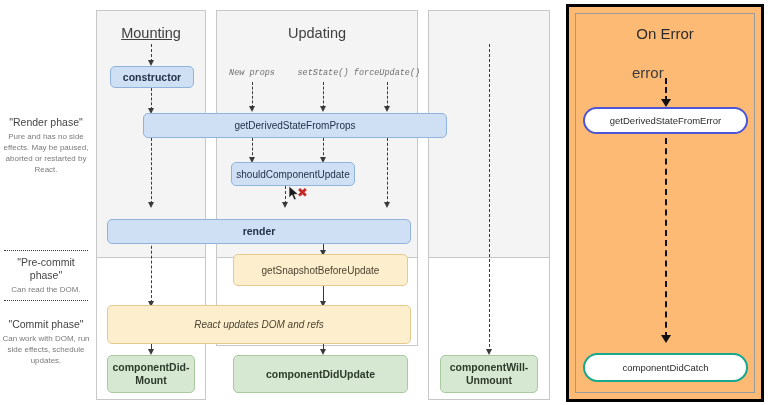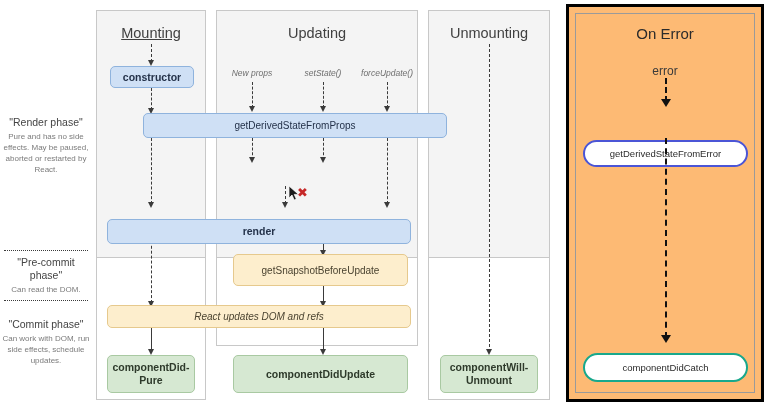--- a/index.html
+++ b/index.html
@@ -87,36 +87,35 @@
   }
   .error-title {
     position: absolute;
     left: 0; right: 0;
     text-align: center;
     font-size: 15px;
     color: #2b2b2b;
   }
   .error-label {
     position: absolute;
-    text-align: center;
-    font-size: 12px;
+    font-size: 15px;
     color: #3a3a3a;
   }
   .pill {
     position: absolute;
     box-sizing: border-box;
     border-radius: 18px;
     background: #ffffff;
     display: flex;
     align-items: center;
     justify-content: center;
     font-size: 9.5px;
     color: #2b2b2b;
   }
-  .pill.blue  { border: 2px solid #4b55d6; margin-top: 33px; }
+  .pill.blue  { border: 2px solid #4b55d6; }
   .pill.teal  { border: 2.5px solid #18a88c; }
 
   
   .box {
     position: absolute;
     box-sizing: border-box;
     border-radius: 5px;
     display: flex;
     align-items: center;
     justify-content: center;
@@ -164,20 +163,21 @@
     border-top-width: 8px;
     border-top-color: #111111;
   }
 
   .entry-label {
     position: absolute;
     text-align: center;
     font-size: 8.5px;
     font-style: italic;
     color: #6f6f6f;
+    font-family: Liberation Mono, monospace;
   }
 
   
   .cursor {
     position: absolute;
     width: 11px;
     height: 15px;
   }
   .redx {
     position: absolute;
@@ -217,21 +217,20 @@
     <div class="col-title" style="top:14px;text-decoration:underline;">Mounting</div>
   </div>
 
   <div class="col" style="left:216px; top:10px; width:202px; height:336px;">
     <div class="shade" style="height:247px;"></div>
     <div class="col-title" style="top:14px;">Updating</div>
   </div>
 
   <div class="col" style="left:428px; top:10px; width:122px; height:390px;">
     <div class="shade" style="height:247px;"></div>
-    <div class="col-title" style="top:14px;">Unmounting</div>
   </div>
 
   <div class="conn dotted" style="left:151px; top:44px; height:18px;"></div>
   <div class="arrow" style="left:147.5px; top:60px;"></div>
 
   <div class="conn dotted" style="left:151px; top:88px; height:22px;"></div>
   <div class="arrow" style="left:147.5px; top:108px;"></div>
 
   <div class="conn dotted" style="left:151px; top:138px; height:66px;"></div>
   <div class="arrow" style="left:147.5px; top:202px;"></div>
@@ -279,28 +278,29 @@
   <div class="conn solid" style="left:323px; top:328px; height:24px;"></div>
   <div class="arrow" style="left:319.5px; top:349px;"></div>
 
   <div class="conn dotted" style="left:489px; top:44px; height:308px;"></div>
   <div class="arrow" style="left:485.5px; top:349px;"></div>
 
   <div class="box blue bold" style="left:110px; top:66px; width:84px; height:22px;">constructor</div>
 
   <div class="box blue norm" style="left:107px; top:113px; width:304px; height:25px;margin-left:36px;">getDerivedStateFromProps</div>
 
+  <div class="box blue norm" style="left:231px; top:162px; width:124px; height:24px;">shouldComponentUpdate</div>
 
   <div class="box blue bold" style="left:107px; top:206px; width:304px; height:25px;margin-top:13px;">render</div>
 
   <div class="box yellow norm" style="left:233px; top:254px; width:175px; height:32px;">getSnapshotBeforeUpdate</div>
 
-  <div class="box yellow italic" style="left:107px; top:305px; width:304px; height:23px;">React updates DOM and refs</div>
-
-  <div class="box green bold" style="left: 107px; top: 355px; width: 88px; height: 38px; display: block; padding-top: 5px;"><span>componentDid-</span><br><span>Pure</span></div>
+  <div class="box yellow italic" style="left:107px; top:305px; width:304px; height:39px;">React updates DOM and refs</div>
+
+  <div class="box green bold" style="left: 107px; top: 355px; width: 88px; height: 38px; display: block; padding-top: 5px;"><span>componentDid-</span><br><span>Mount</span></div>
 
   <div class="box green bold" style="left:233px; top:355px; width:175px; height:38px;">componentDidUpdate</div>
 
   <div class="box green bold" style="left: 440px; top: 355px; width: 98px; height: 38px; display: block; padding-top: 5px;"><span>componentWill-</span><br><span>Unmount</span></div>
 
   <div class="error-panel" style="left:566px; top:4px; width:198px; height:398px;">
     <div class="error-panel-inner"></div>
     <div class="error-title" style="top:18px;">On Error</div>
   </div>
 

